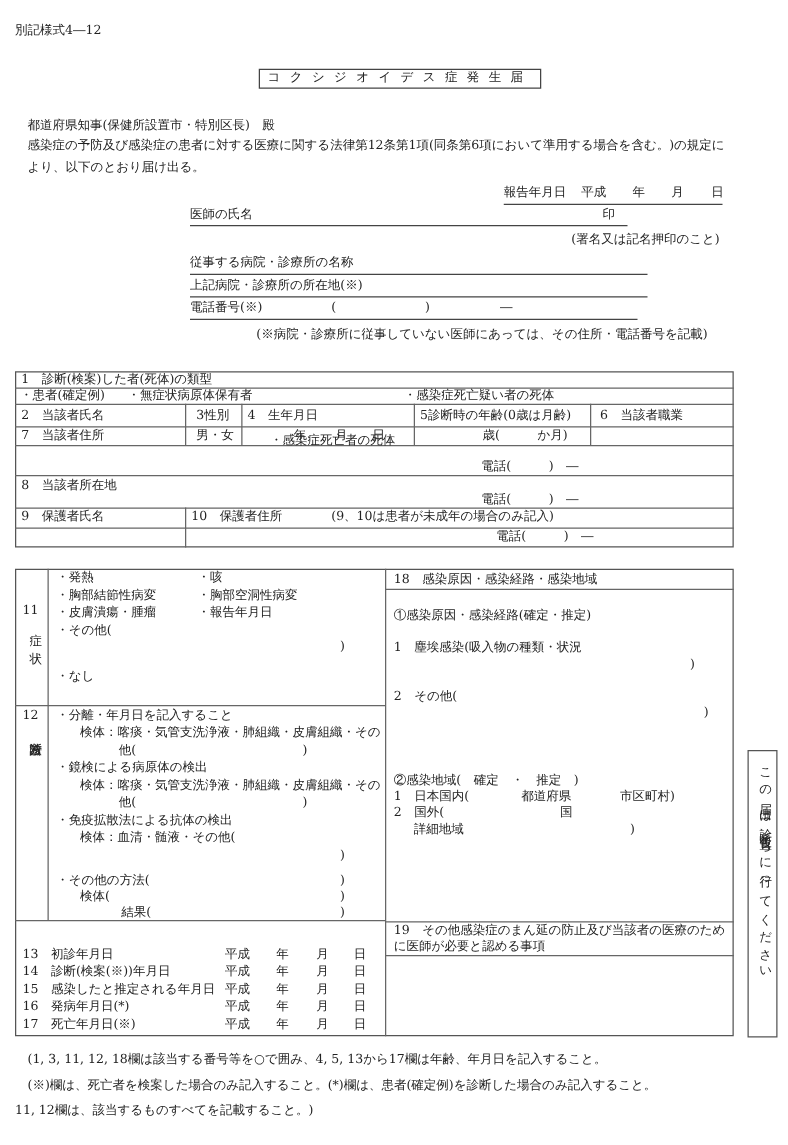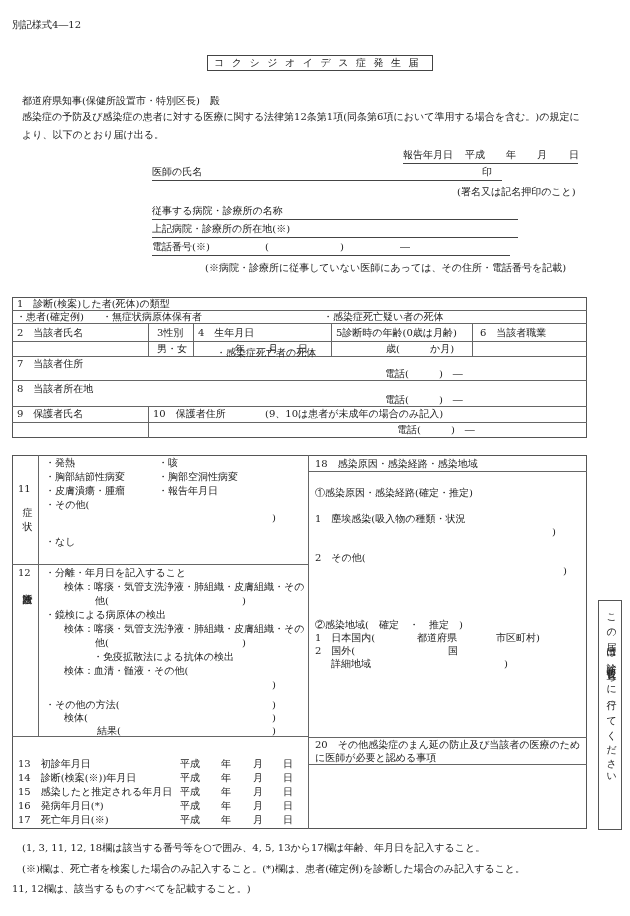--- a/index.html
+++ b/index.html
@@ -83,21 +83,21 @@
 <div class="abs" style="left:480px;top:328px;">6　当該者職業</div>
 
 <div class="abs" style="left:14px;top:343px;width:132px;height:12px;"></div>
 <div class="abs" style="left:157px;top:344px;">男・女</div>
 <div class="abs" style="left:235px;top:344px;">年</div>
 <div class="abs" style="left:268px;top:344px;">月</div>
 <div class="abs" style="left:298px;top:344px;">日</div>
 <div class="abs" style="left:386px;top:344px;">歳(　　　か月)</div>
 <div class="abs" style="left:474px;top:343px;width:110px;height:12px;"></div>
 
-<div class="abs" style="left:17px;top:359px;">7　当該者住所</div>
+<div class="abs" style="left:17px;top:344px;">7　当該者住所</div>
 <div class="abs" style="left:385px;top:369px;">電話(　　　)　―</div>
 <div class="abs" style="left:17px;top:384px;">8　当該者所在地</div>
 <div class="abs" style="left:385px;top:395px;">電話(　　　)　―</div>
 <div class="abs" style="left:17px;top:409px;">9　保護者氏名</div>
 <div class="abs" style="left:153px;top:409px;">10　保護者住所</div>
 <div class="abs" style="left:265px;top:409px;">(9、10は患者が未成年の場合のみ記入)</div>
 <div class="abs" style="left:14px;top:424px;width:132px;height:12px;"></div>
 <div class="abs" style="left:397px;top:425px;">電話(　　　)　―</div>
 
 <div class="box" style="left:12px;top:455px;width:575px;height:374px;"></div>
@@ -124,21 +124,21 @@
 <div class="abs" style="left:18px;top:568px;">12</div>
 <div class="vtext" style="left:20px;top:586px;letter-spacing:0;">診断方法</div>
 <div class="abs" style="left:45px;top:568px;">・分離・年月日を記入すること</div>
 <div class="abs" style="left:64px;top:582px;">検体：喀痰・気管支洗浄液・肺組織・皮膚組織・その</div>
 <div class="abs" style="left:95px;top:596px;">他(</div>
 <div class="abs" style="left:242px;top:596px;">)</div>
 <div class="abs" style="left:45px;top:610px;">・鏡検による病原体の検出</div>
 <div class="abs" style="left:64px;top:624px;">検体：喀痰・気管支洗浄液・肺組織・皮膚組織・その</div>
 <div class="abs" style="left:95px;top:638px;">他(</div>
 <div class="abs" style="left:242px;top:638px;">)</div>
-<div class="abs" style="left:45px;top:652px;margin-left:48px;">・免疫拡散法による抗体の検出</div>
+<div class="abs" style="left:45px;top:652px;">・免疫拡散法による抗体の検出</div>
 <div class="abs" style="left:64px;top:666px;">検体：血清・髄液・その他(</div>
 <div class="abs" style="left:272px;top:680px;">)</div>
 <div class="abs" style="left:45px;top:700px;">・その他の方法(</div>
 <div class="abs" style="left:272px;top:700px;">)</div>
 <div class="abs" style="left:64px;top:713px;">検体(</div>
 <div class="abs" style="left:272px;top:713px;">)</div>
 <div class="abs" style="left:64px;top:726px;padding-left:33px;">結果(</div>
 <div class="abs" style="left:272px;top:726px;">)</div>
 
 <div>
@@ -181,21 +181,21 @@
 <div class="abs" style="left:563px;top:566px;">)</div>
 <div class="abs" style="left:315px;top:620px;">②感染地域(　確定　・　推定　)</div>
 <div class="abs" style="left:315px;top:633px;">1　日本国内(</div>
 <div class="abs" style="left:417px;top:633px;">都道府県</div>
 <div class="abs" style="left:496px;top:633px;">市区町村)</div>
 <div class="abs" style="left:315px;top:646px;">2　国外(</div>
 <div class="abs" style="left:448px;top:646px;">国</div>
 <div class="abs" style="left:331px;top:659px;">詳細地域</div>
 <div class="abs" style="left:504px;top:659px;">)</div>
 
-<div class="abs" style="left:315px;top:740px;">20　その他感染症のまん延の防止及び当該者の医療のため</div>
+<div class="abs" style="left:315px;top:740px;">19　その他感染症のまん延の防止及び当該者の医療のため</div>
 <div class="abs" style="left:315px;top:753px;">に医師が必要と認める事項</div>
 <div class="abs" style="left:310px;top:766px;width:275px;height:60px;"></div>
 
 <div class="side-note">
   <span>この届出は診断後直ちに行ってください</span>
 </div>
 
 <div class="abs" style="left:22px;top:843px;text-align:right;">(1, 3, 11, 12, 18欄は該当する番号等を○で囲み、4, 5, 13から17欄は年齢、年月日を記入すること。</div>
 <div class="abs" style="left:22px;top:864px;">(※)欄は、死亡者を検案した場合のみ記入すること。(*)欄は、患者(確定例)を診断した場合のみ記入すること。</div>
 <div class="abs" style="left:12px;top:884px;">11, 12欄は、該当するものすべてを記載すること。)</div>

